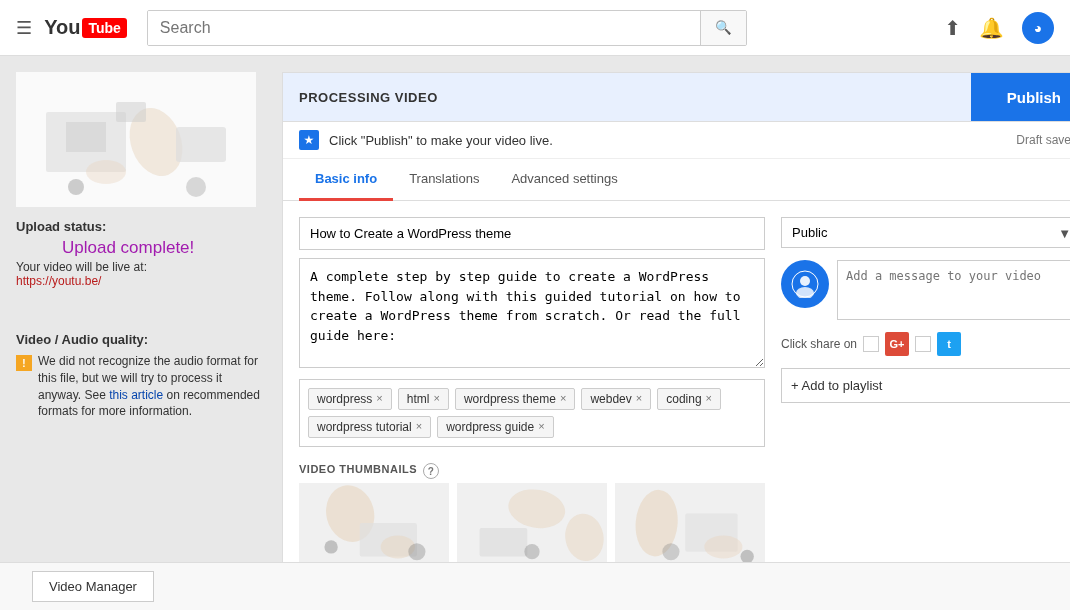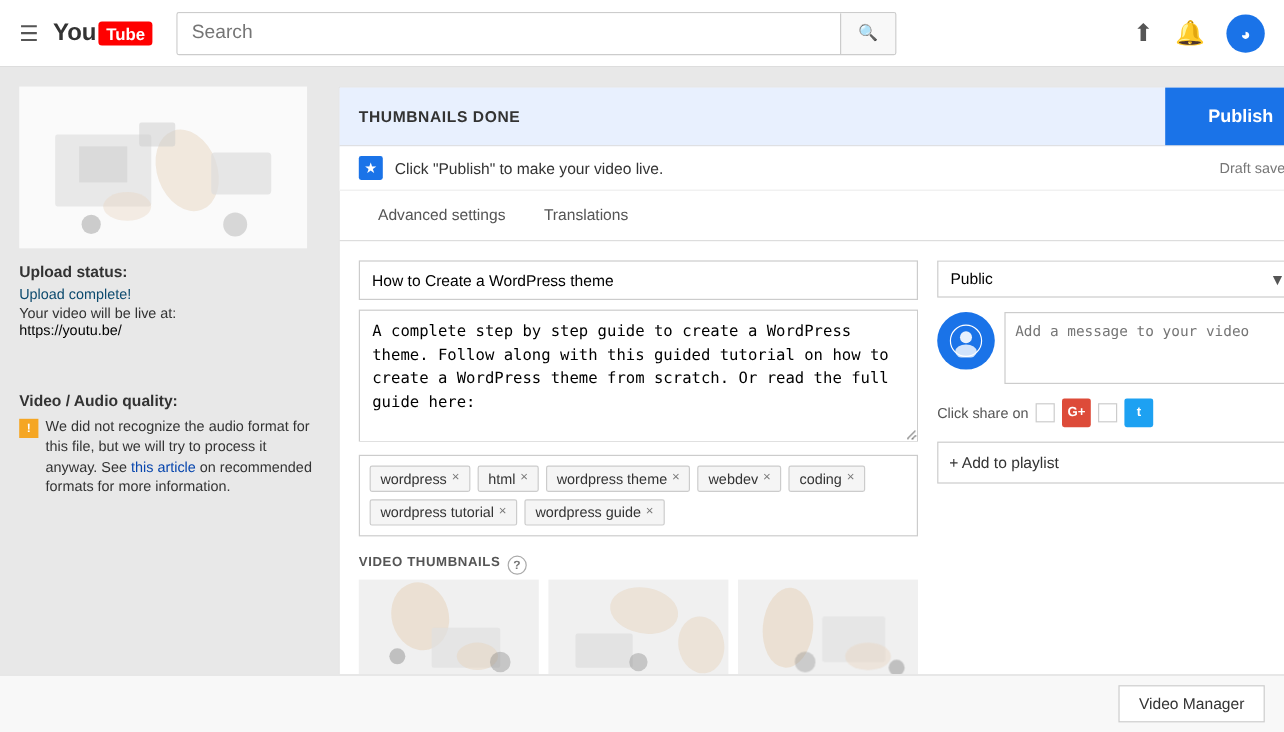--- a/index.html
+++ b/index.html
@@ -76,23 +76,23 @@
     .video-preview {
       width: 240px;
       height: 135px;
       background: #f0f0f0;
       overflow: hidden;
       position: relative;
     }
 
     .upload-status { margin-top: 12px; }
     .upload-status-label { font-weight: bold; font-size: 13px; color: #333; }
-    .upload-complete { color: #0c4a6e; font-size: 12px; margin-top: 4px; }
+    .upload-complete { color: #a21caf; font-size: 17px; margin-top: 4px; margin-left: 46px; }
     .upload-live { color: #333; font-size: 12px; margin-top: 2px; }
-    .upload-link { color: #000000; text-decoration: none; }
+    .upload-link { color: #b91c1c; text-decoration: none; }
 
     .quality-section { margin-top: 16px; }
     .quality-label { font-weight: bold; font-size: 13px; margin-top: 44px; }
     .quality-warning {
       display: flex;
       align-items: flex-start;
       gap: 6px;
       margin-top: 6px;
     }
     .warning-icon {
@@ -362,22 +362,22 @@
     .bottom-bar {
       position: fixed;
       bottom: 0;
       left: 0;
       right: 0;
       background: #f8f8f8;
       border-top: 1px solid #ddd;
       height: 48px;
       display: flex;
       align-items: center;
-      justify-content: flex-end;
-      padding: 0 16px;
+      justify-content: space-between;
+      padding: 0 32px;
       gap: 12px;
     }
     .video-manager-btn {
       background: #fff;
       border: 1px solid #ccc;
       padding: 7px 16px;
       font-size: 13px;
       cursor: pointer;
       color: #333;
     }
@@ -452,33 +452,34 @@
         <div class="quality-text">
           <span>We did not recognize the audio format for this file, but we will try to process it anyway. See </span><a class="quality-link" href="#">this article</a><span> on recommended formats for more information.</span>
         </div>
       </div>
     </div>
   </div>
 
   <div class="main-content">
 
     <div class="processing-banner">
-      <div class="processing-text">THUMBNAILS DONE</div>
+      <div class="processing-text">PROCESSING VIDEO</div>
       <button class="publish-btn">Publish</button>
     </div>
 
     <div class="info-bar">
       <div class="star-icon">★</div>
       <span class="publish-hint">Click "Publish" to make your video live.</span>
       <span class="draft-saved">Draft saved.</span>
     </div>
 
     <div class="tabs">
+      <div class="tab active">Basic info</div>
+      <div class="tab">Translations</div>
       <div class="tab">Advanced settings</div>
-      <div class="tab">Translations</div>
     </div>
 
     <div class="form-area">
 
       <div class="form-left">
         <input class="title-input" type="text" value="How to Create a WordPress theme" style="">
 
         <textarea class="desc-textarea" style="">A complete step by step guide to create a WordPress theme. Follow along with this guided tutorial on how to create a WordPress theme from scratch. Or read the full guide here:
 
 http://www.wpexplorer.com/create-wordpress-theme-html-1/</textarea>

